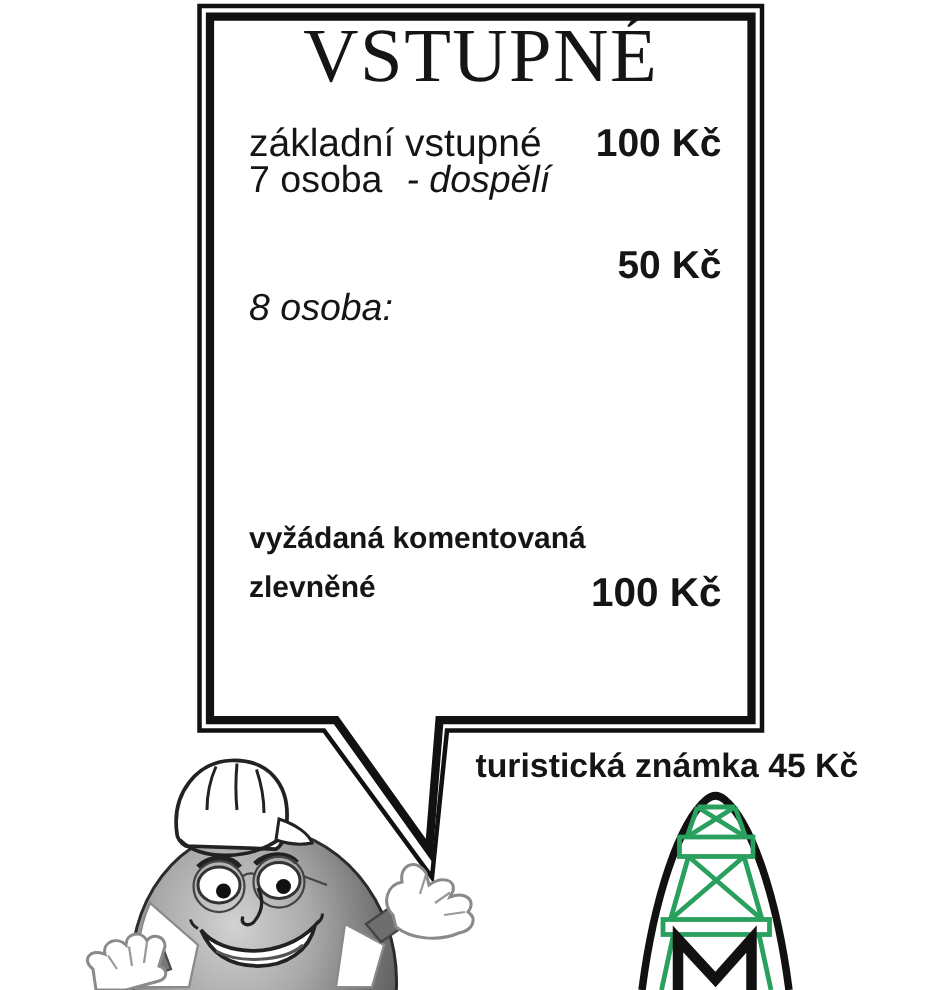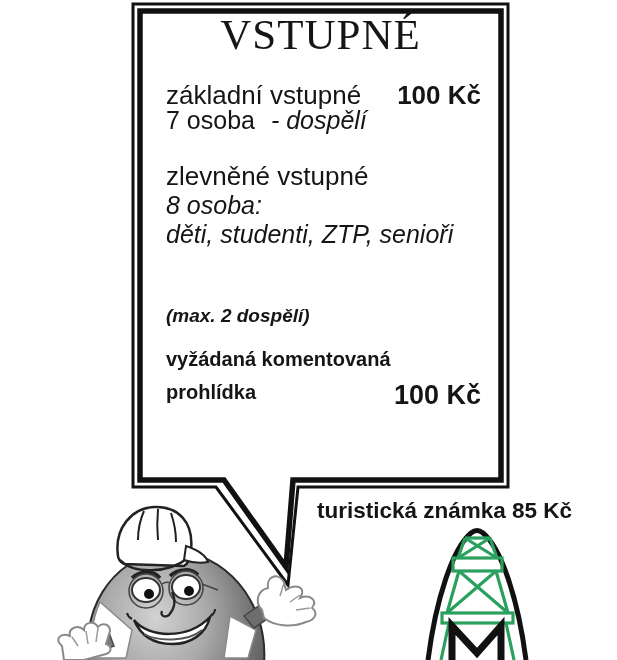--- a/index.html
+++ b/index.html
@@ -4,21 +4,21 @@
 <style>
   html,body{margin:0;padding:0;background:#ffffff;}
   .stage{
     position:relative;width:617px;height:660px;background:#fff;overflow:hidden;
     font-family:"Liberation Sans",sans-serif;color:#151515;
   }
   .abs{position:absolute;}
   svg{display:block;}
   .title{
     left:140px;top:13px;width:361px;text-align:center;
-    font-family:"Liberation Serif",serif;font-size:43px;font-weight:400;
+    font-family:"Liberation Serif",serif;font-size:51px;font-weight:400;
     letter-spacing:1px;line-height:1;white-space:nowrap;
   }
   .lbl{font-size:26px;font-weight:400;line-height:1.1;white-space:nowrap;}
   .price{font-size:26px;font-weight:700;line-height:1.1;white-space:nowrap;text-align:right;}
   .sub{font-size:25px;line-height:1.1;white-space:nowrap;}
   .it{font-style:italic;}
   .note{font-size:19px;font-weight:700;font-style:italic;line-height:1.1;white-space:nowrap;}
   .big-it{font-size:20px;font-weight:700;line-height:1.1;white-space:nowrap;}
   .big-up{font-size:27px;font-weight:700;line-height:1.1;white-space:nowrap;}
   .footer-txt{font-size:22.5px;font-weight:700;line-height:1.1;white-space:nowrap;}
@@ -35,31 +35,29 @@
 
   <div class="abs title">VSTUPNÉ</div>
 
   <div class="abs lbl" style="left:166px;top:81px">základní vstupné</div>
   <div class="abs price" style="right:136px;top:81px">100 Kč</div>
   <div class="abs sub" style="left:166px;top:107px">
     <span>7 osoba</span>
     <span class="it" style="margin-left:9px">- dospělí</span>
   </div>
 
-  <div class="abs lbl" style="left:166px;top:162px">zlevněné vstupné</div>
+  <div class="abs price" style="right:136px;top:162px">50 Kč</div>
   <div class="abs sub it" style="left:166px;top:192px">8 osoba:</div>
-  <div class="abs sub it" style="left:166px;top:221px">děti, studenti, ZTP, senioři</div>
 
-  <div class="abs note" style="left:166px;top:306px">(max. 2 dospělí)</div>
 
   <div class="abs big-it" style="left:166px;top:348px">vyžádaná komentovaná</div>
-  <div class="abs big-it" style="left:166px;top:381px">prohlídka</div>
+  <div class="abs big-it" style="left:166px;top:381px">zlevněné</div>
   <div class="abs big-up" style="right:136px;top:381px">100 Kč</div>
 
-  <div class="abs footer-txt" style="left:317px;top:499px">turistická známka 85 Kč</div>
+  <div class="abs footer-txt" style="left:317px;top:499px">turistická známka 45 Kč</div>
 
   <svg class="abs" style="left:48px;top:498px" width="272" height="162" viewBox="0 0 272 162">
     <defs>
       <radialGradient id="gBody" cx="42%" cy="32%" r="78%">
         <stop offset="0" stop-color="#d2d2d2"></stop>
         <stop offset="0.38" stop-color="#a9a9a9"></stop>
         <stop offset="0.72" stop-color="#6f6f6f"></stop>
         <stop offset="1" stop-color="#454545"></stop>
       </radialGradient>
     </defs>

